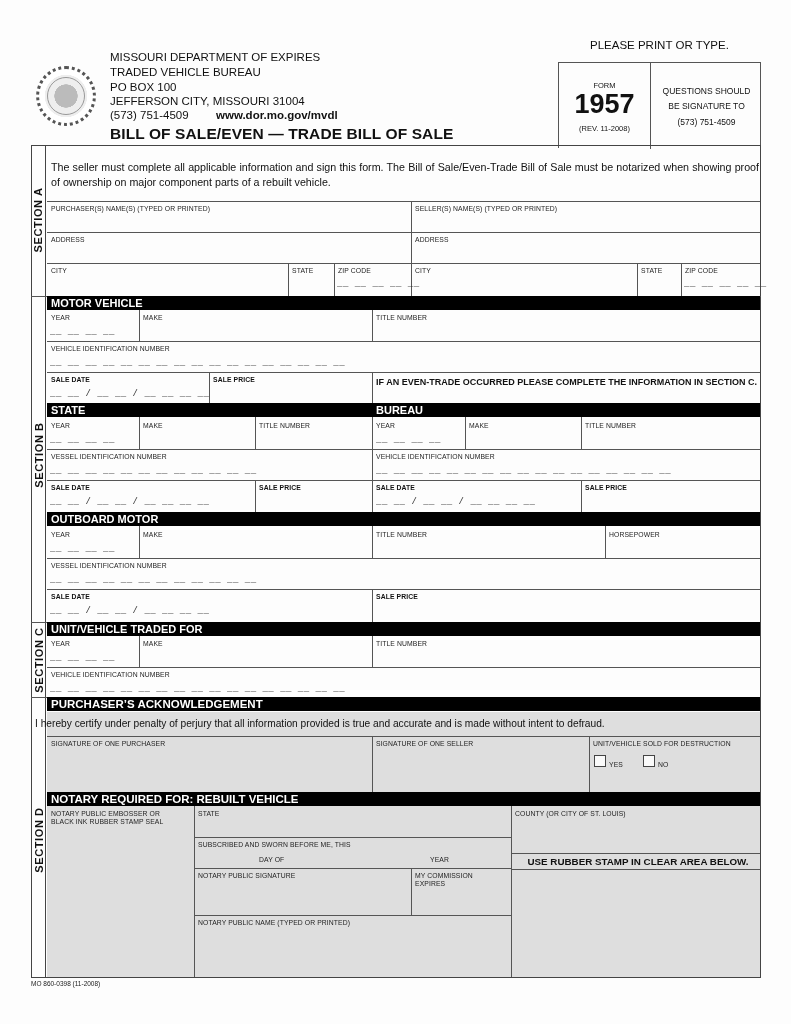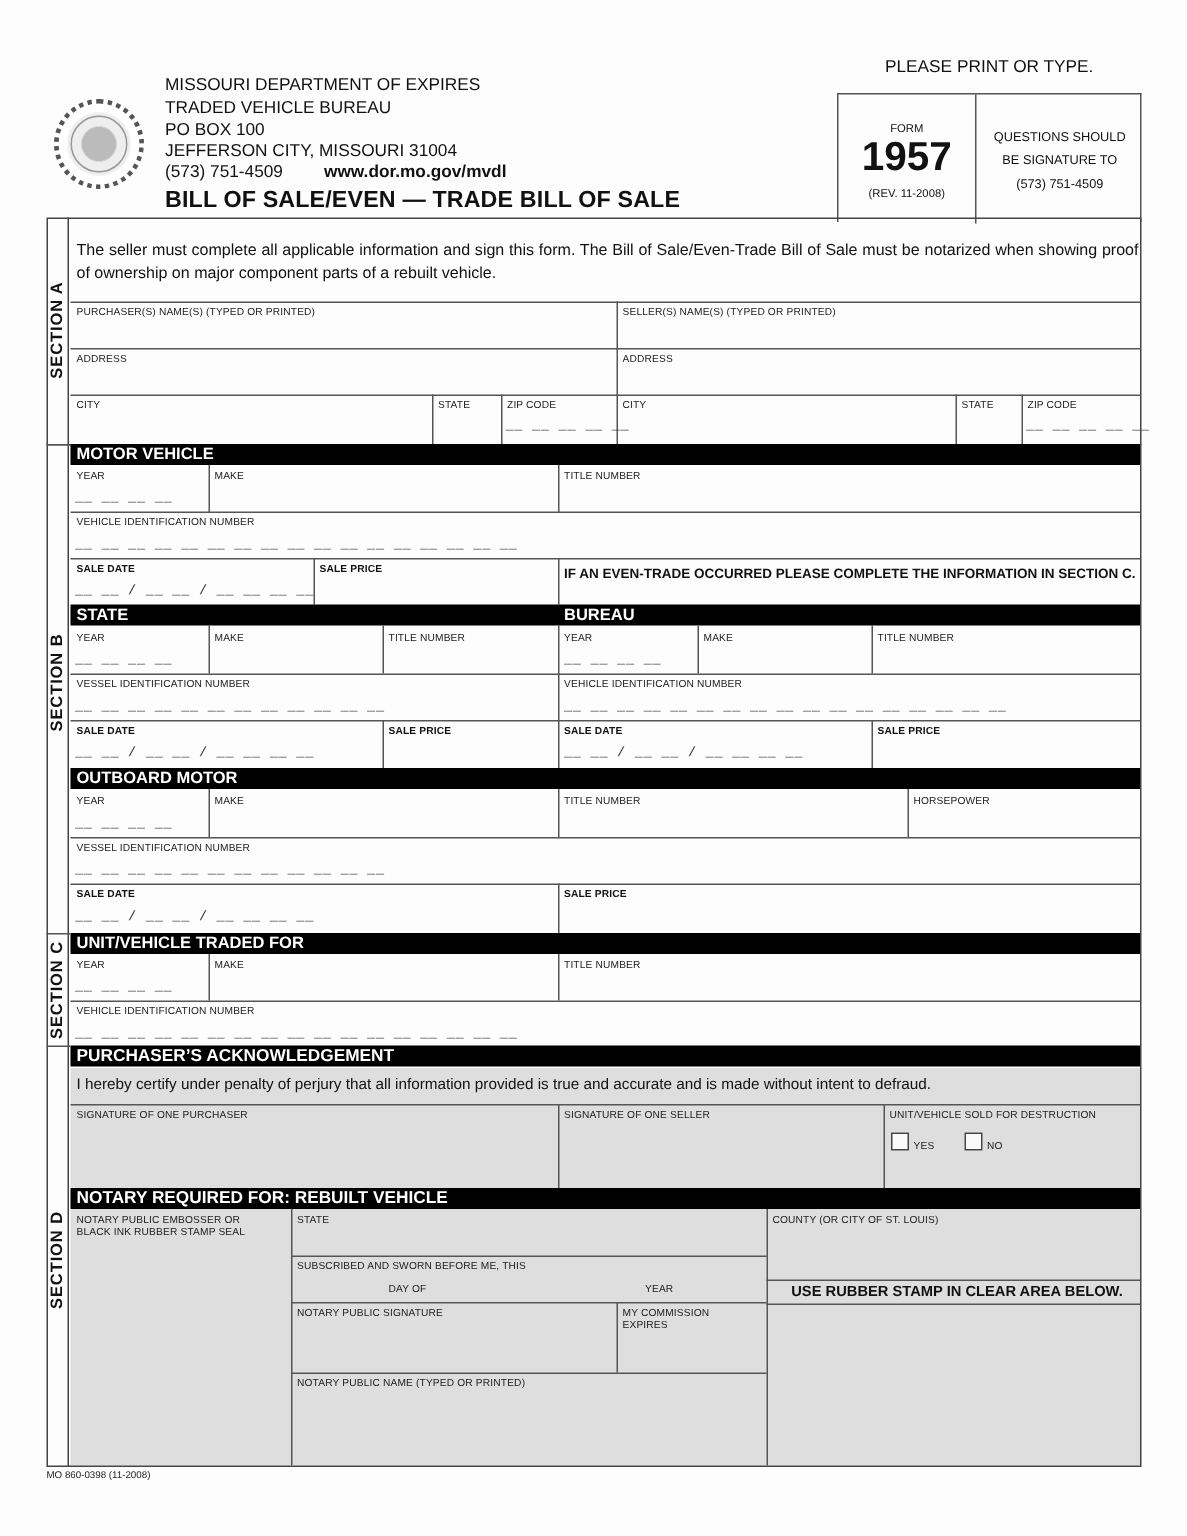--- a/index.html
+++ b/index.html
@@ -25,21 +25,21 @@
   .side-label span { display: block; transform: rotate(-90deg); white-space: nowrap; font-weight: bold; font-size: 11px; letter-spacing: 0.6px; }
   .hline { position: absolute; height: 1px; background: #555; }
   .vline { position: absolute; width: 1px; background: #555; }
   .lbl { position: absolute; font-size: 6.8px; color: #222; white-space: nowrap; letter-spacing: 0.1px; }
   .lbl.b { font-weight: bold; color: #111; }
   .blanks { position: absolute; font-size: 9px; color: #333; white-space: nowrap; letter-spacing: 0.5px; font-family: "Liberation Mono", monospace; }
   .bar { position: absolute; height: 14px; background: #000; color: #fff; font-weight: bold; font-size: 11px; line-height: 14px; padding-left: 4px; }
   .intro { position: absolute; left: 51px; top: 160px; width: 708px; font-size: 10.7px; line-height: 15px; text-align: justify; }
   .evenmsg { position: absolute; left: 376px; top: 376px; width: 383px; font-size: 9px; font-weight: bold; line-height: 12px; text-align: justify; }
   .gray { position: absolute; background: #dedede; }
-  .certify { position: absolute; left: 51px; top: 718px; font-size: 10.2px; }
+  .certify { position: absolute; left: 35px; top: 718px; font-size: 10.2px; }
   .chk { position: absolute; width: 12px; height: 12px; border: 1px solid #444; background: #fafafa; }
   .stamp-note { position: absolute; left: 516px; top: 856px; width: 244px; text-align: center; font-size: 9.8px; font-weight: bold; }
   .footer { position: absolute; left: 31px; top: 980px; font-size: 6.5px; color: #222; }
 </style>
 </head>
 <body>
 
 <div class="seal">
     <div class="seal-inner"></div>
   </div>

